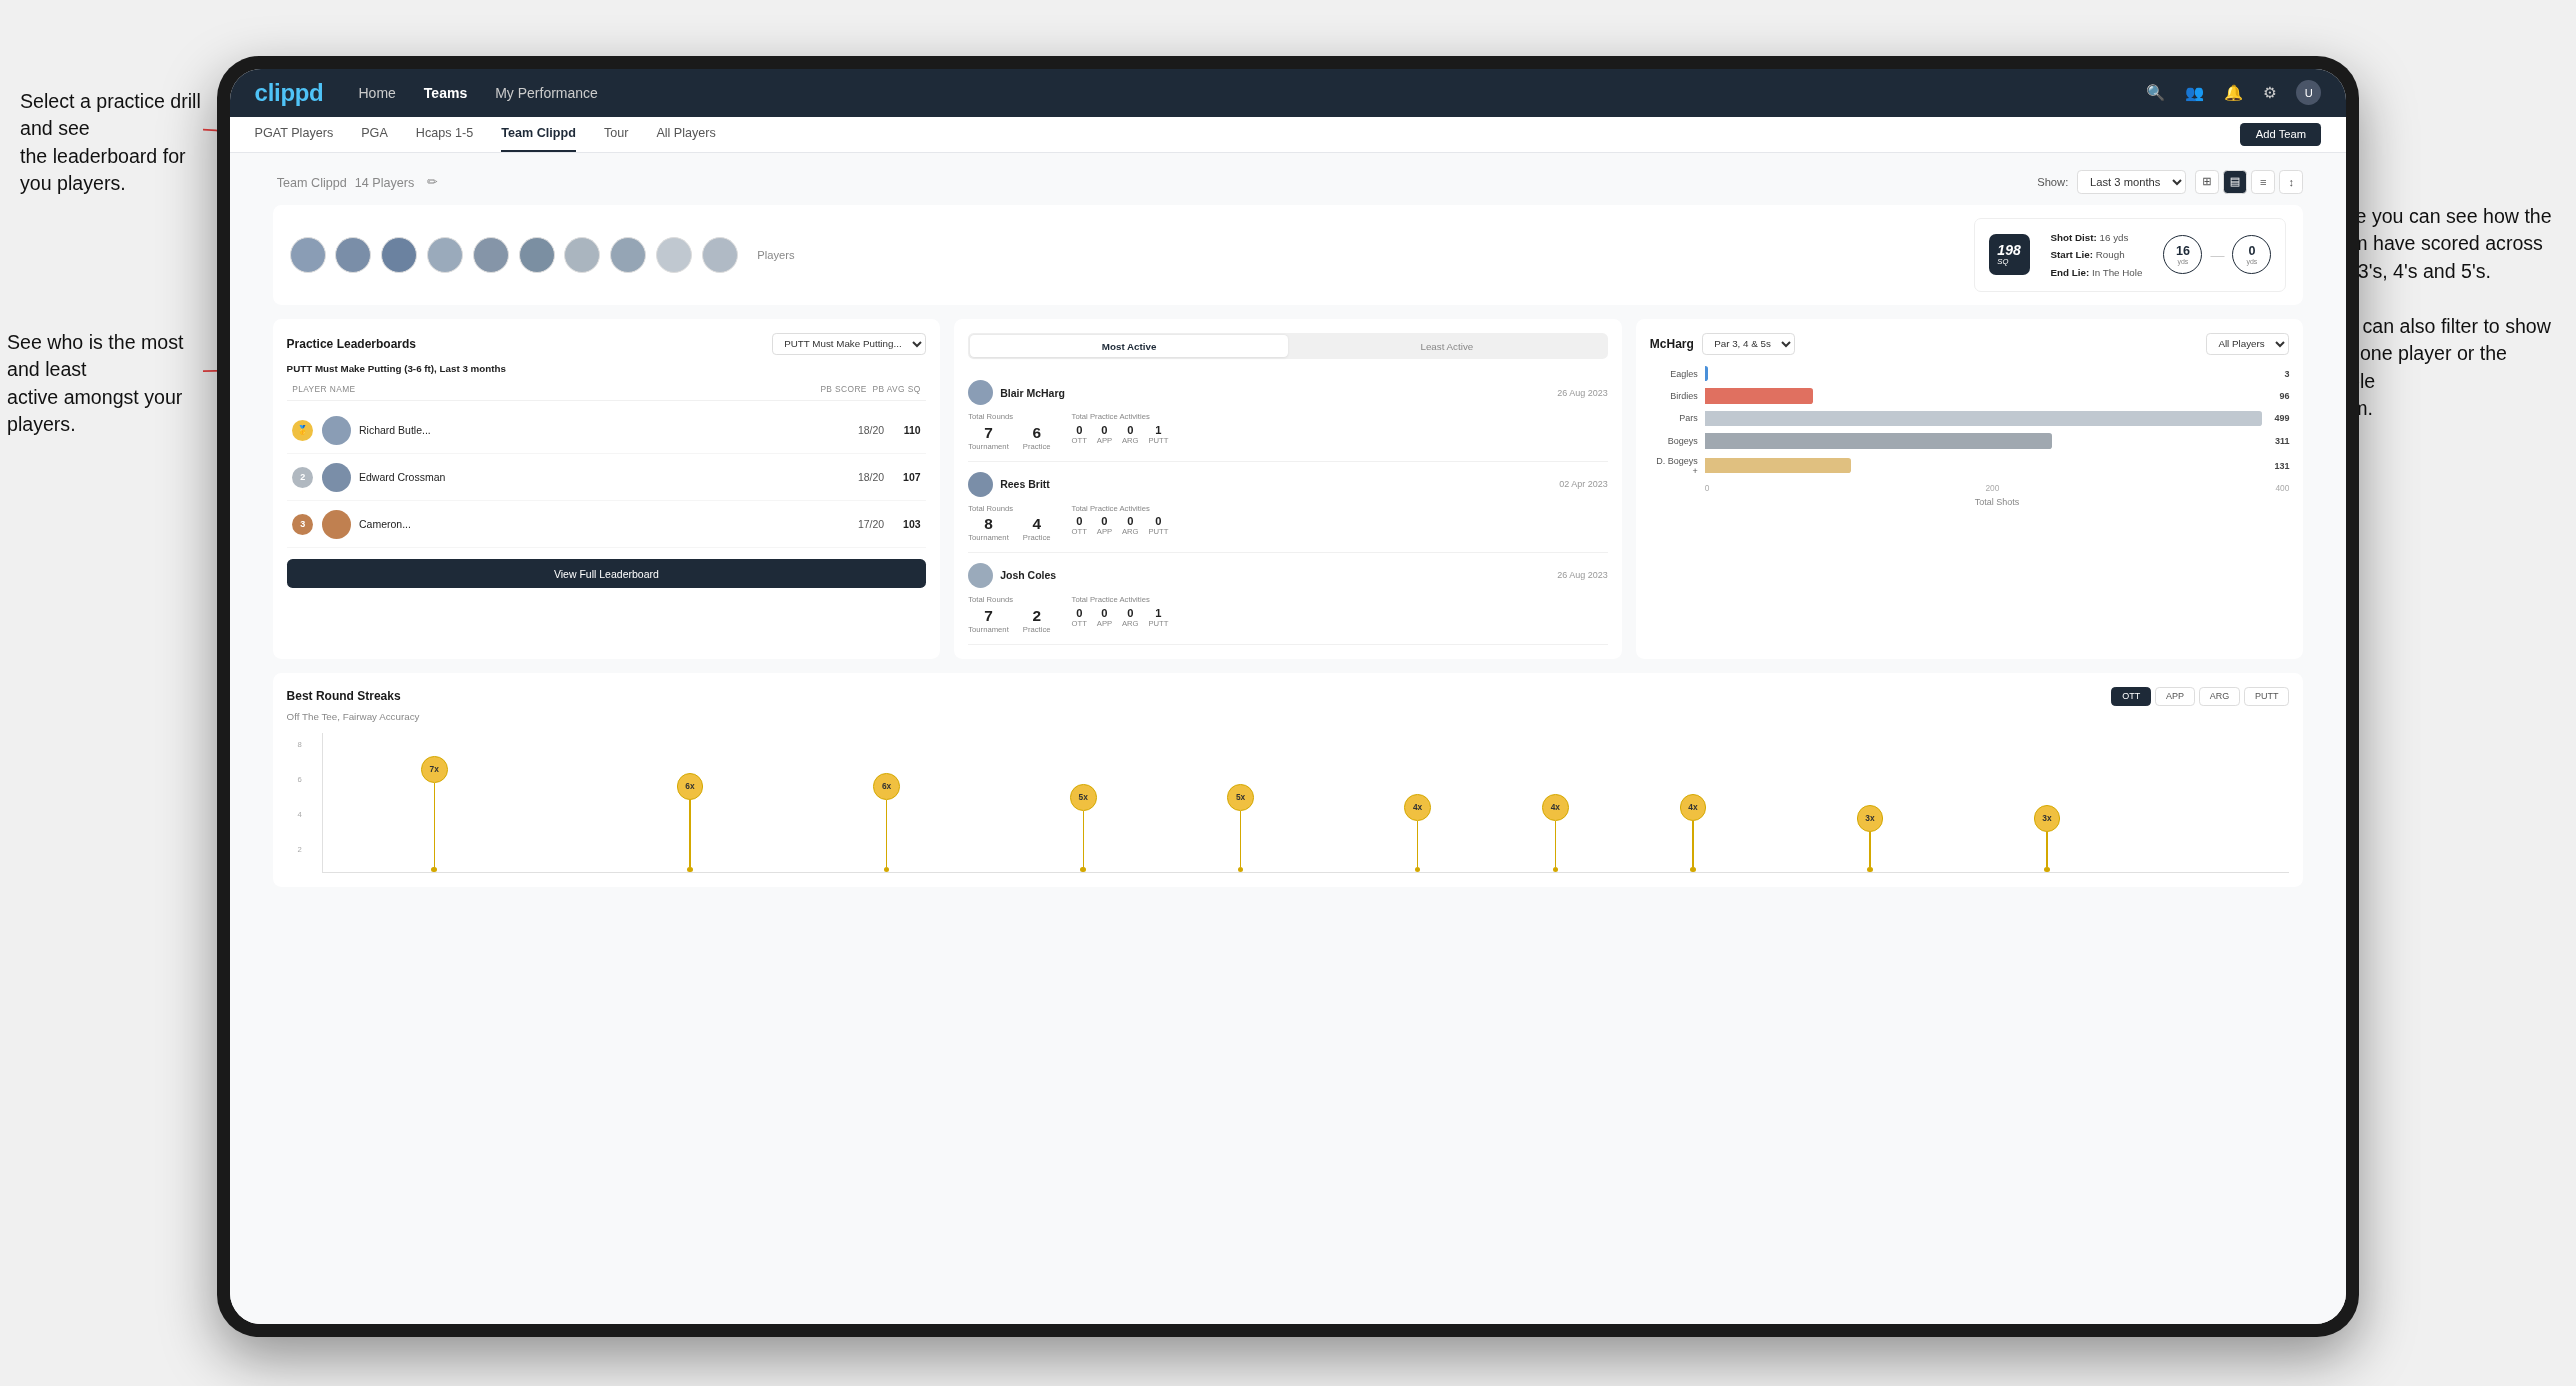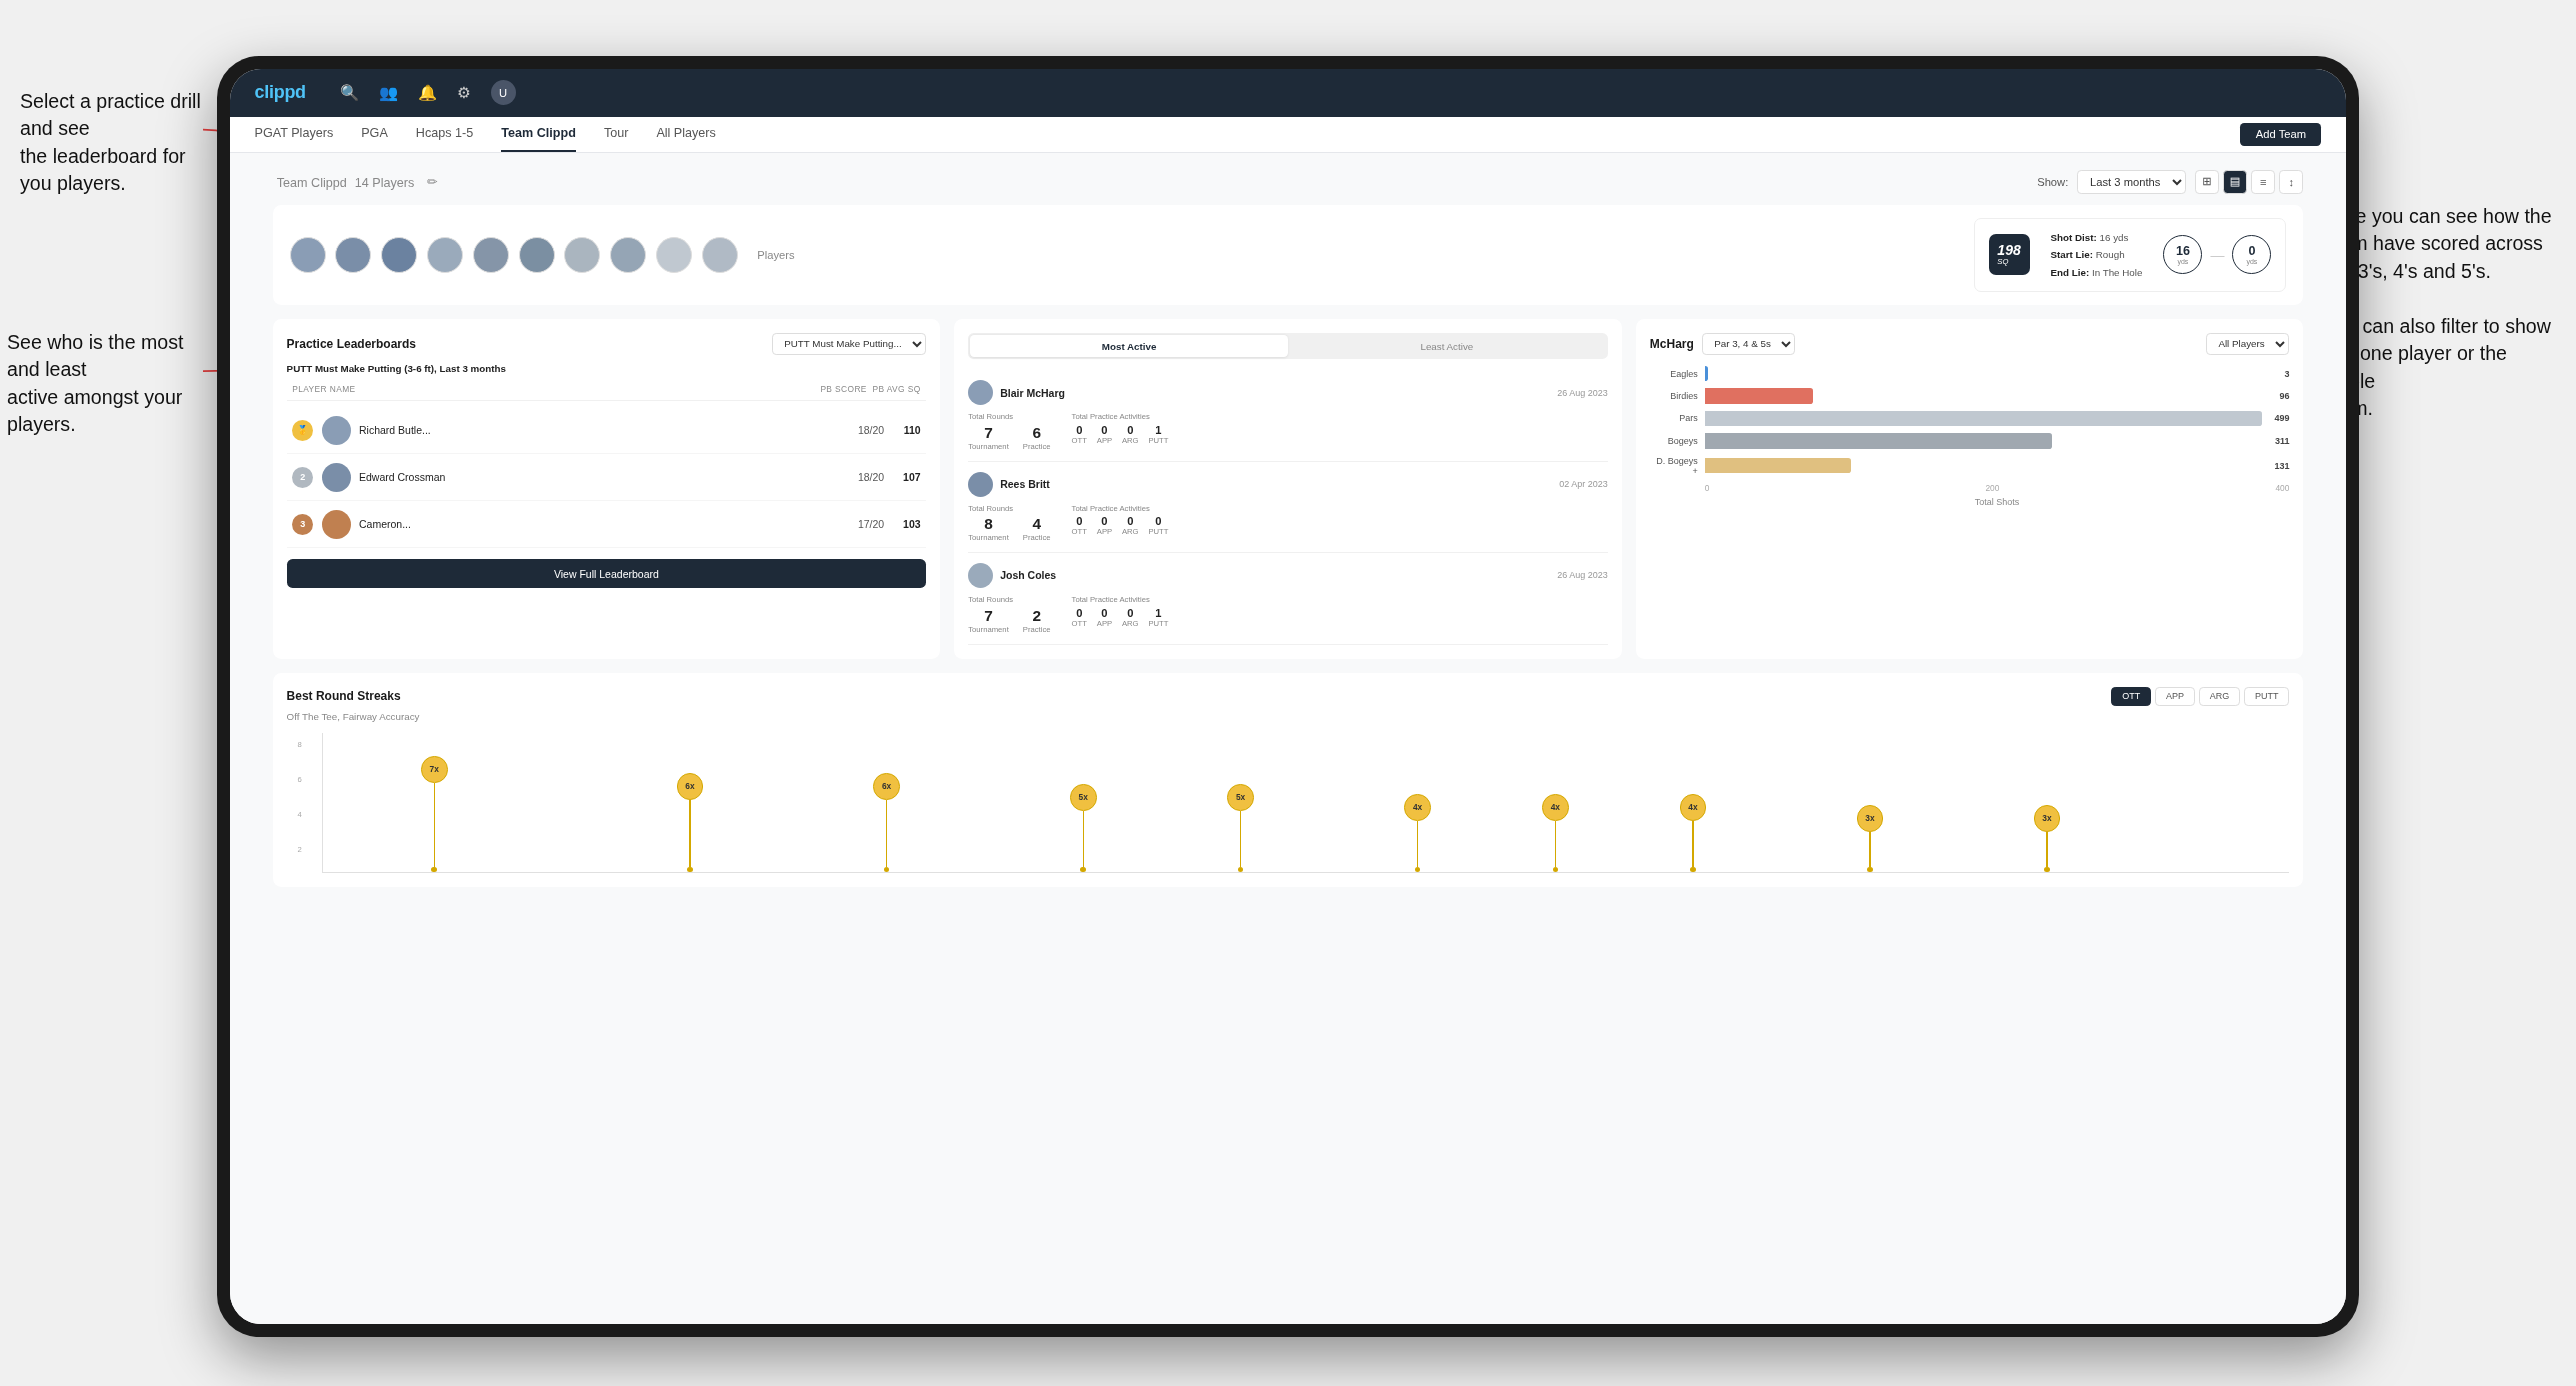--- a/index.html
+++ b/index.html
@@ -60,21 +60,21 @@
     .navbar {
       background: #1e2a38;
       height: 48px;
       display: flex;
       align-items: center;
       padding: 0 25px;
       flex-shrink: 0;
     }
     .nav-logo {
       color: #fff;
-      font-size: 18px;
+      font-size: 24px;
       font-weight: 700;
       margin-right: 35px;
       letter-spacing: -0.3px;
     }
     .nav-logo span { color: #4fc3f7; }
     .nav-links {
       display: flex;
       gap: 28px;
       flex: 1;
     }
@@ -598,20 +598,25 @@
 
   <path d="M 3350 355 C 3200 355 3130 360 3060 340" stroke="#e53e3e" stroke-width="2.5" fill="none" marker-end="url(#arrowhead)"></path>
 </svg>
 
 <div class="tablet-frame">
   <div class="tablet-screen">
 
     <nav class="navbar">
       <div class="nav-logo">
         <span>c</span><span>lippd</span>
+      </div>
+      <div class="nav-links">
+        <a class="nav-link">Home</a>
+        <a class="nav-link active">Teams</a>
+        <a class="nav-link">My Performance</a>
       </div>
       <div class="nav-icons">
         <span class="nav-icon">🔍</span>
         <span class="nav-icon">👥</span>
         <span class="nav-icon">🔔</span>
         <span class="nav-icon">⚙</span>
         <div class="nav-avatar">U</div>
       </div>
     </nav>
 

